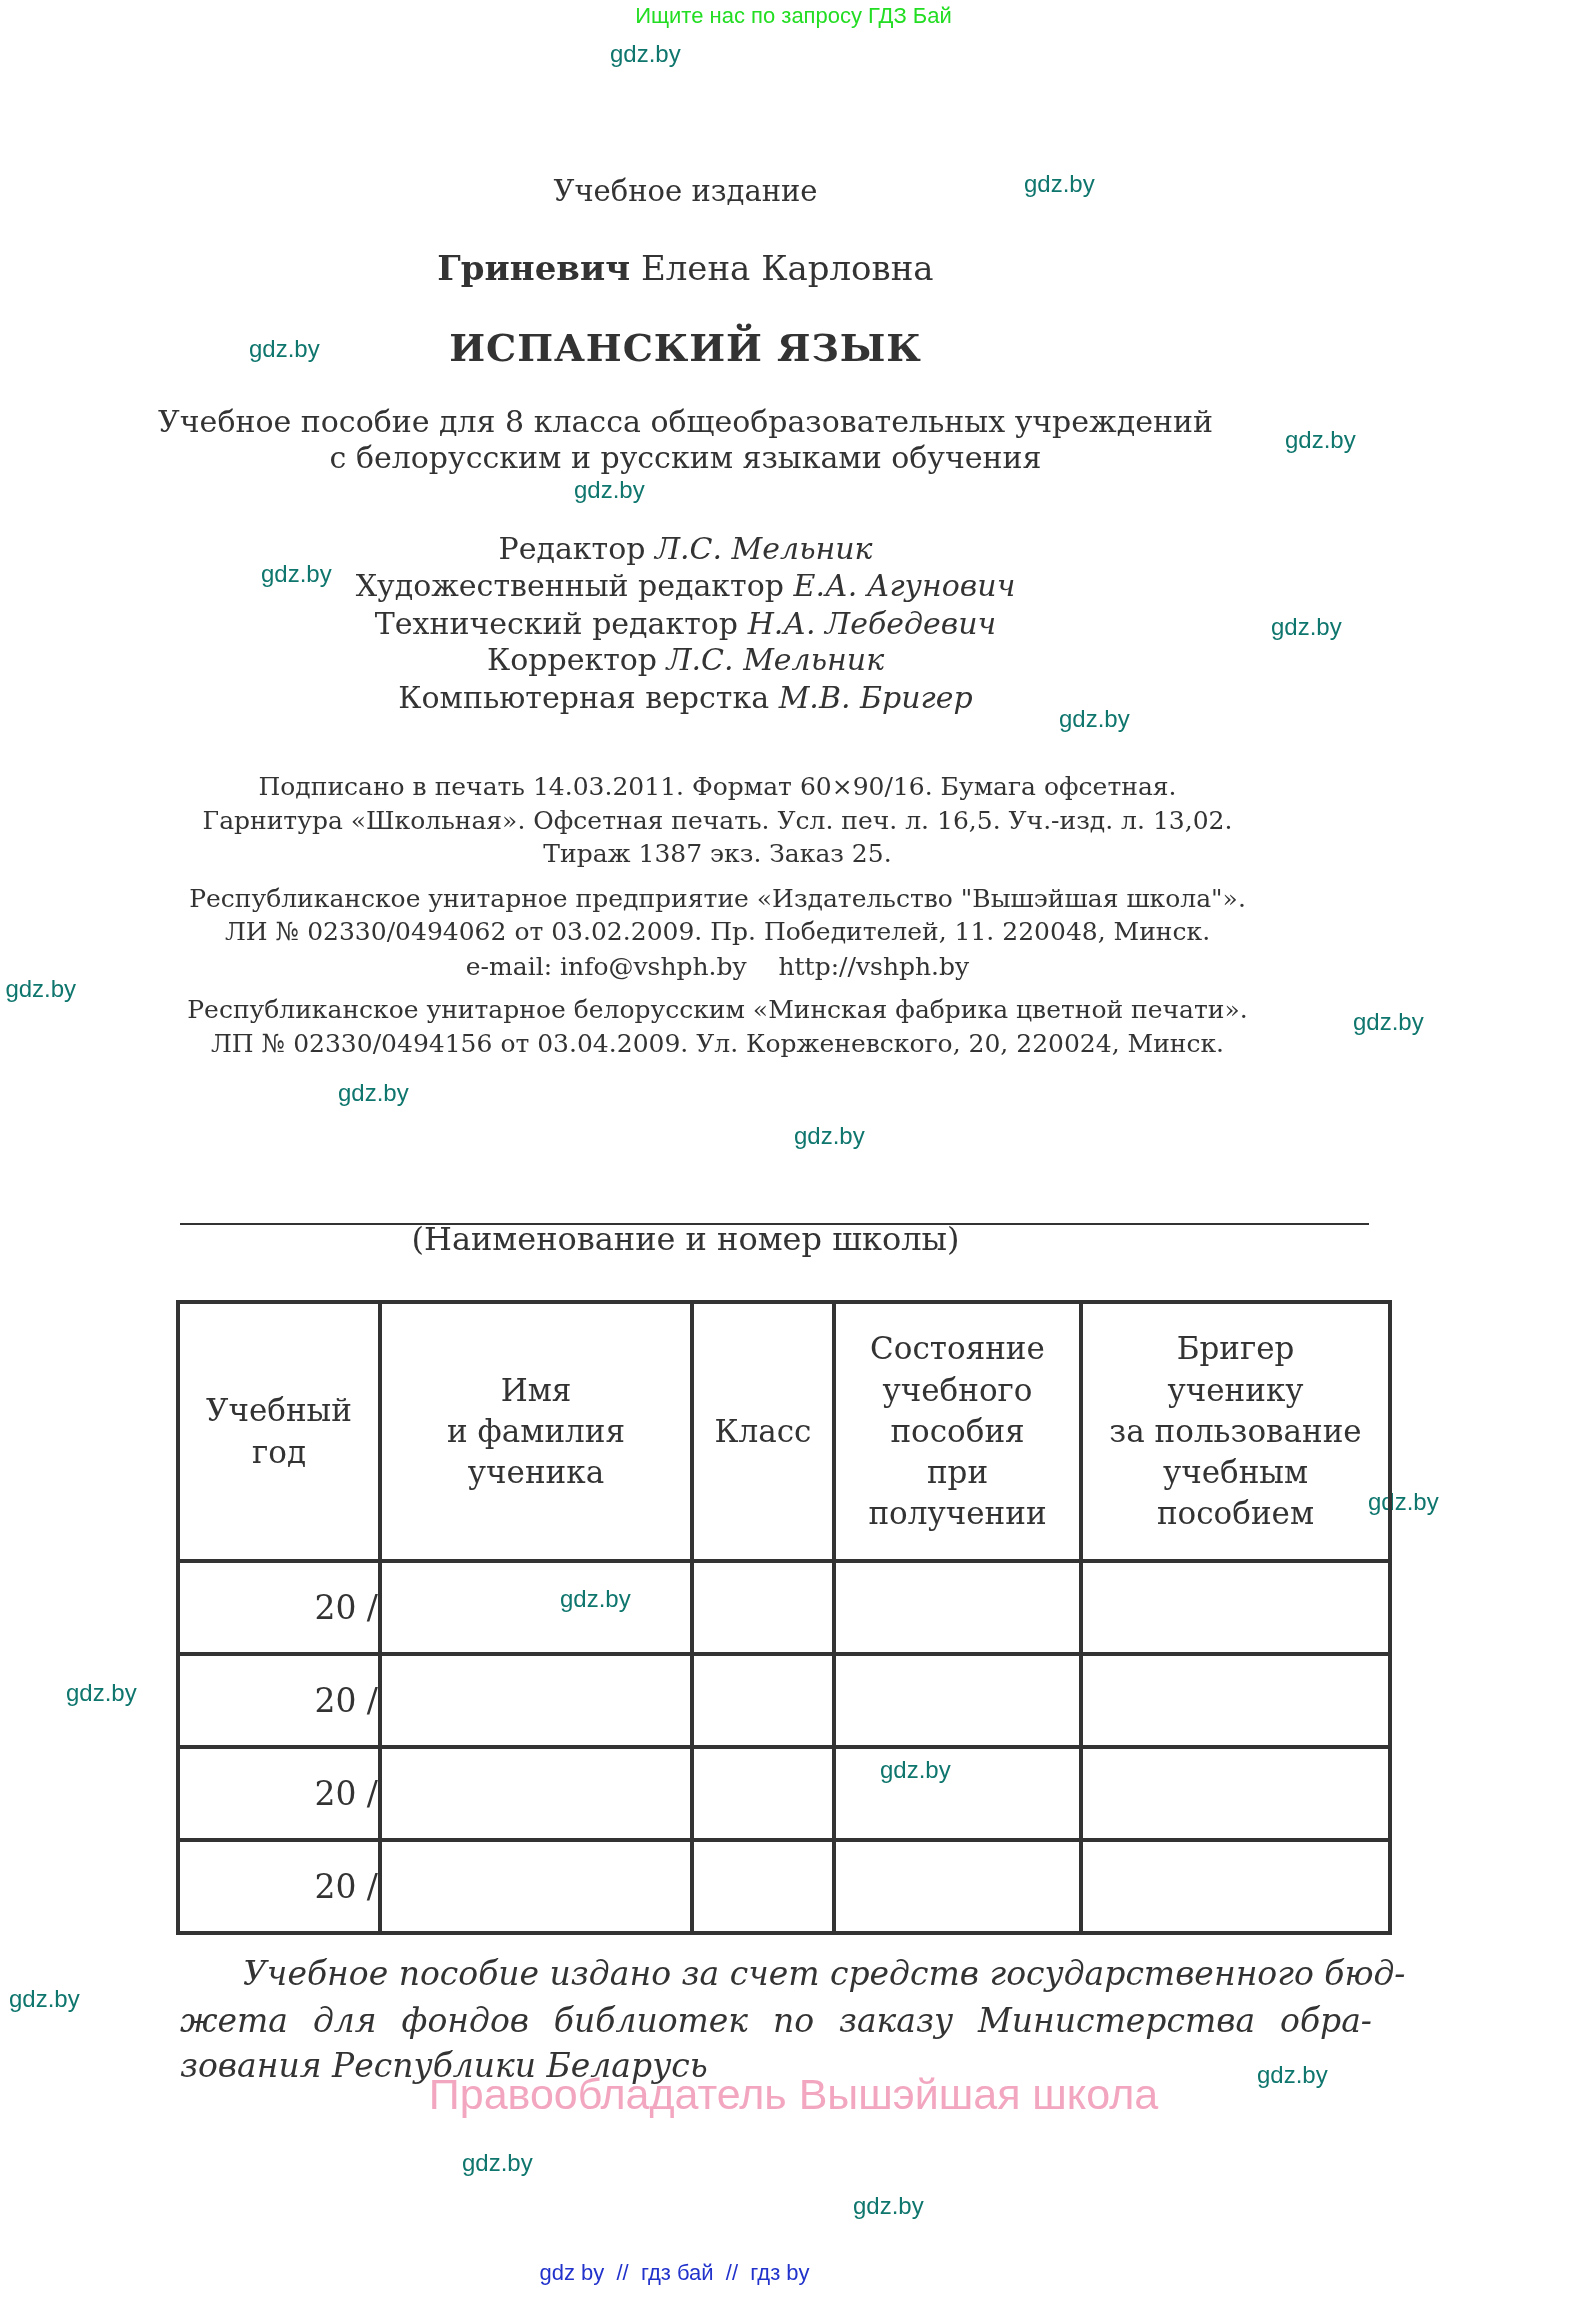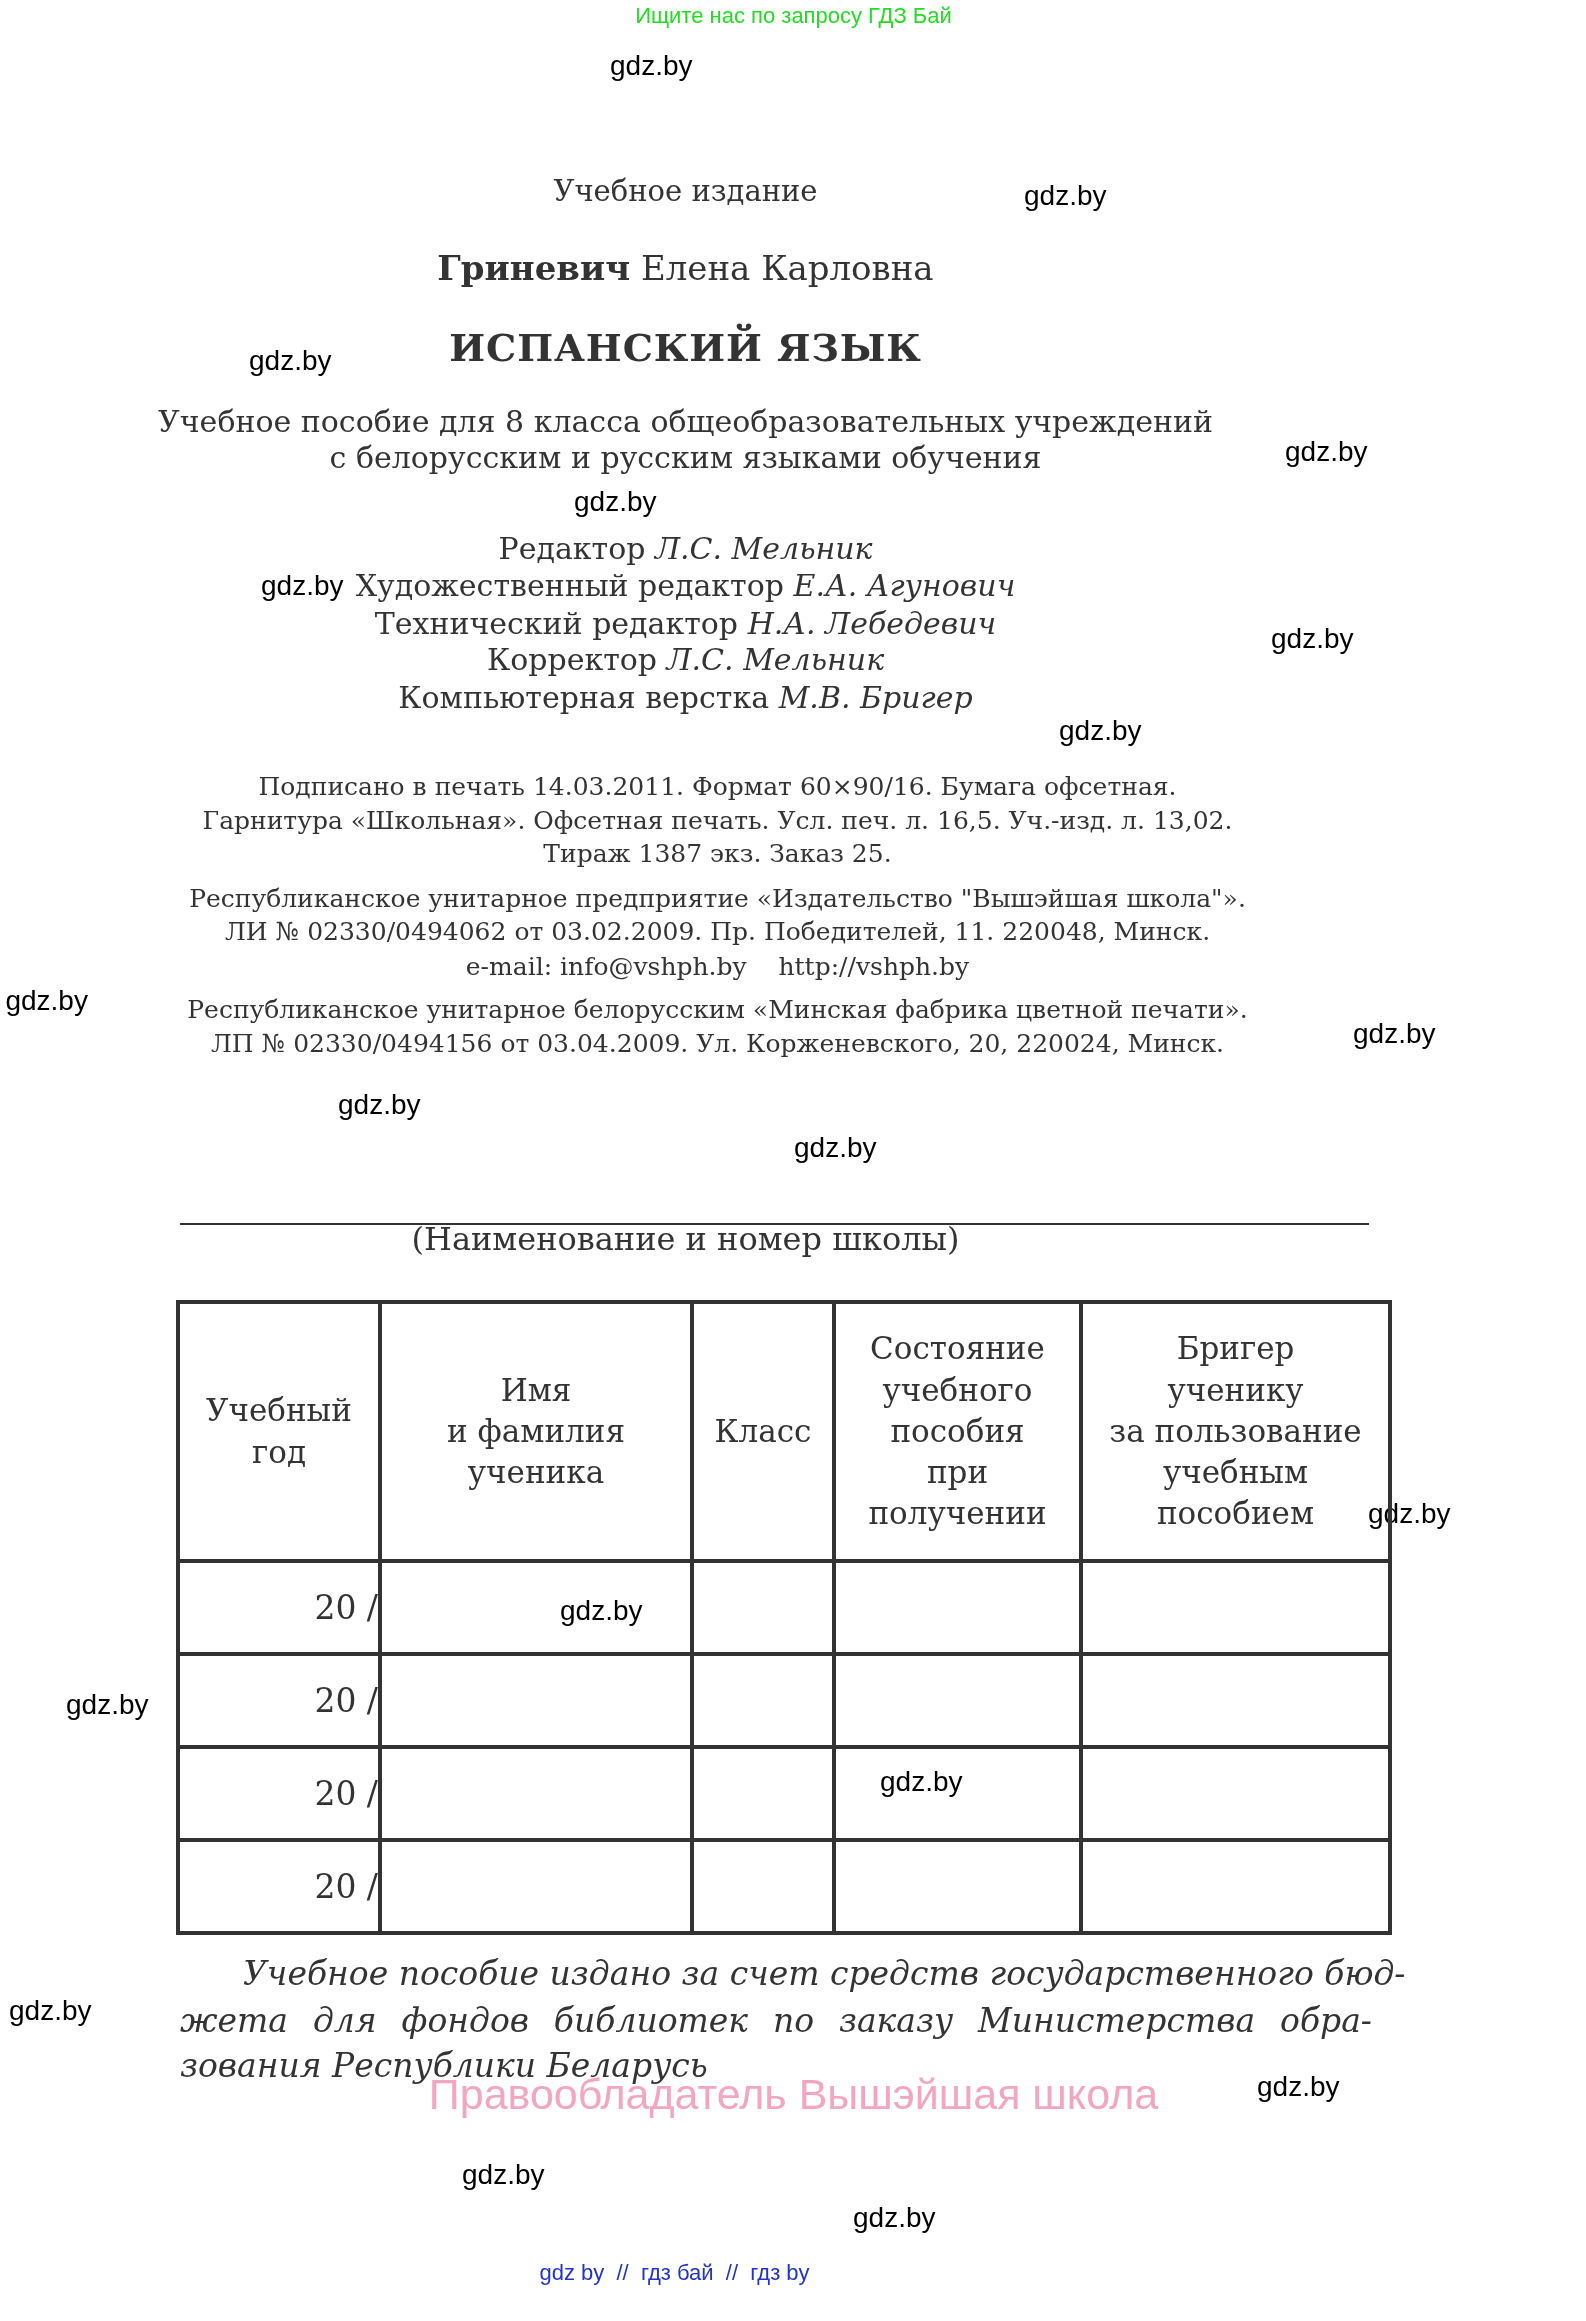--- a/index.html
+++ b/index.html
@@ -7,21 +7,21 @@
     width: 1587px; height: 2321px; position: relative; overflow: hidden;
     background: #ffffff; color: #333333;
     font-family: "DejaVu Serif", "Liberation Serif", serif;
   }
   .center-line {
     position: absolute; left: 0; width: 1371px; text-align: center;
     white-space: nowrap; line-height: 1;
   }
   .wm {
     position: absolute; font-family: "Liberation Sans", "DejaVu Sans", sans-serif;
-    font-size: 28px; color: #000000; line-height: 1; white-space: nowrap; margin-top: 10px;
+    font-size: 24px; color: #0f766e; line-height: 1; white-space: nowrap;
   }
   .topnote {
     position: absolute; top: 5.4px; left: 0; width: 1587px; text-align: center;
     font-family: "Liberation Sans", "DejaVu Sans", sans-serif;
     font-size: 22px; color: #22dd22; line-height: 1;
   }
   .bottomnote {
     position: absolute; top: 2262px; left: 0; width: 1349px; text-align: center;
     font-family: "Liberation Sans", "DejaVu Sans", sans-serif;
     font-size: 22px; color: #2233cc; line-height: 1; white-space: pre;

